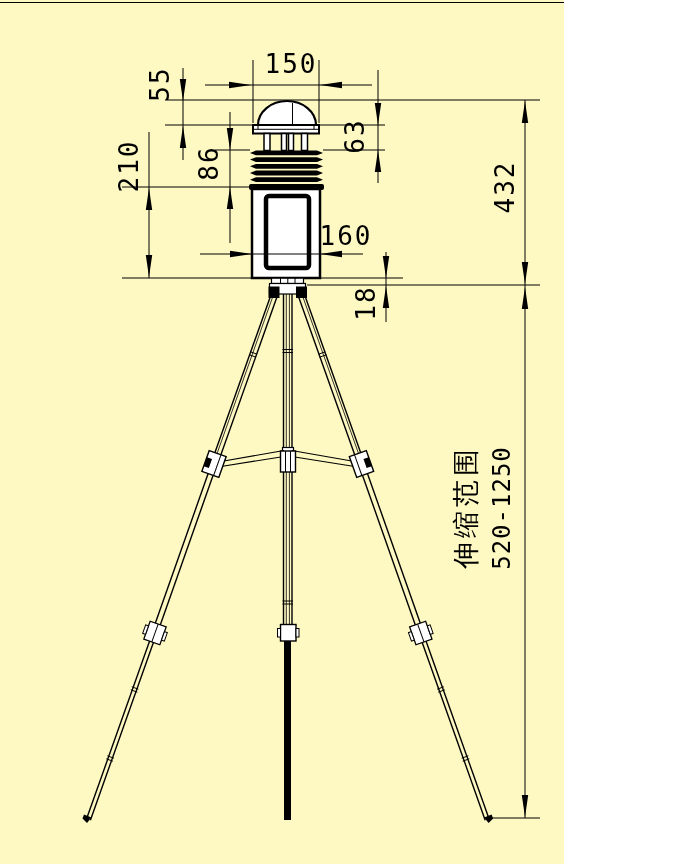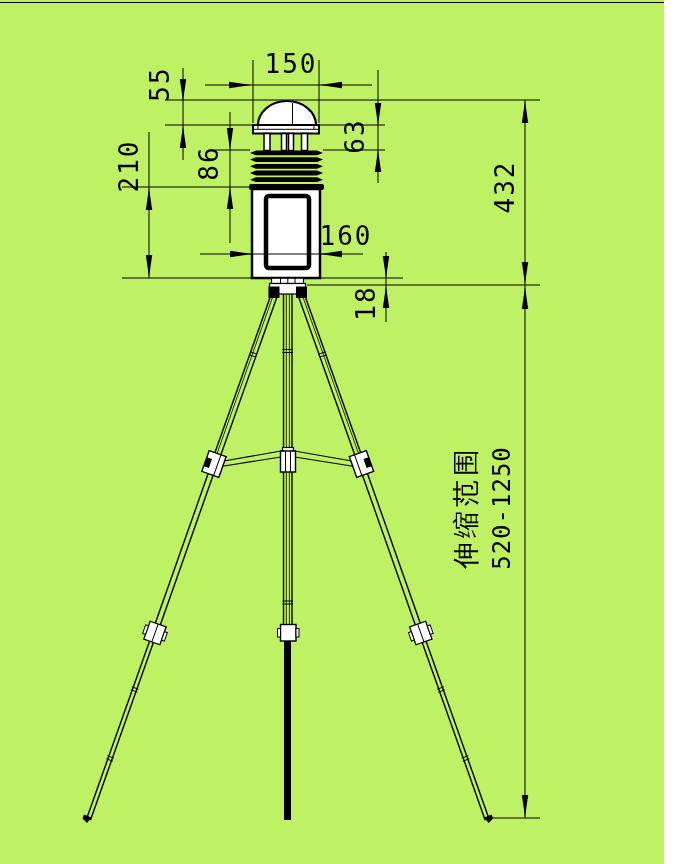--- a/index.html
+++ b/index.html
@@ -1,16 +1,16 @@
 <!DOCTYPE html>
 <html><head>
 <meta charset="utf-8">
 <style>
   html,body{margin:0;padding:0;background:#ffffff;}
-  .stage{position:relative;width:664px;height:864px;background:#bef264;overflow:hidden;
+  .stage{position:relative;width:564px;height:864px;background:#fef9c3;overflow:hidden;
          font-family:"DejaVu Sans Mono", monospace;text-align:center;}
   svg{position:absolute;left:0;top:0;}
   .dim-text{font-family:"DejaVu Sans Mono", monospace;font-size:26px;fill:#000;letter-spacing:2px;}
   .cjk-text{font-family:"Liberation Sans", sans-serif;font-size:27px;fill:#000;letter-spacing:4px;}
   .range-text{font-family:"DejaVu Sans Mono", monospace;font-size:24px;fill:#000;letter-spacing:1px;}
 </style>
 </head>
 <body>
 
 <div class="stage">

